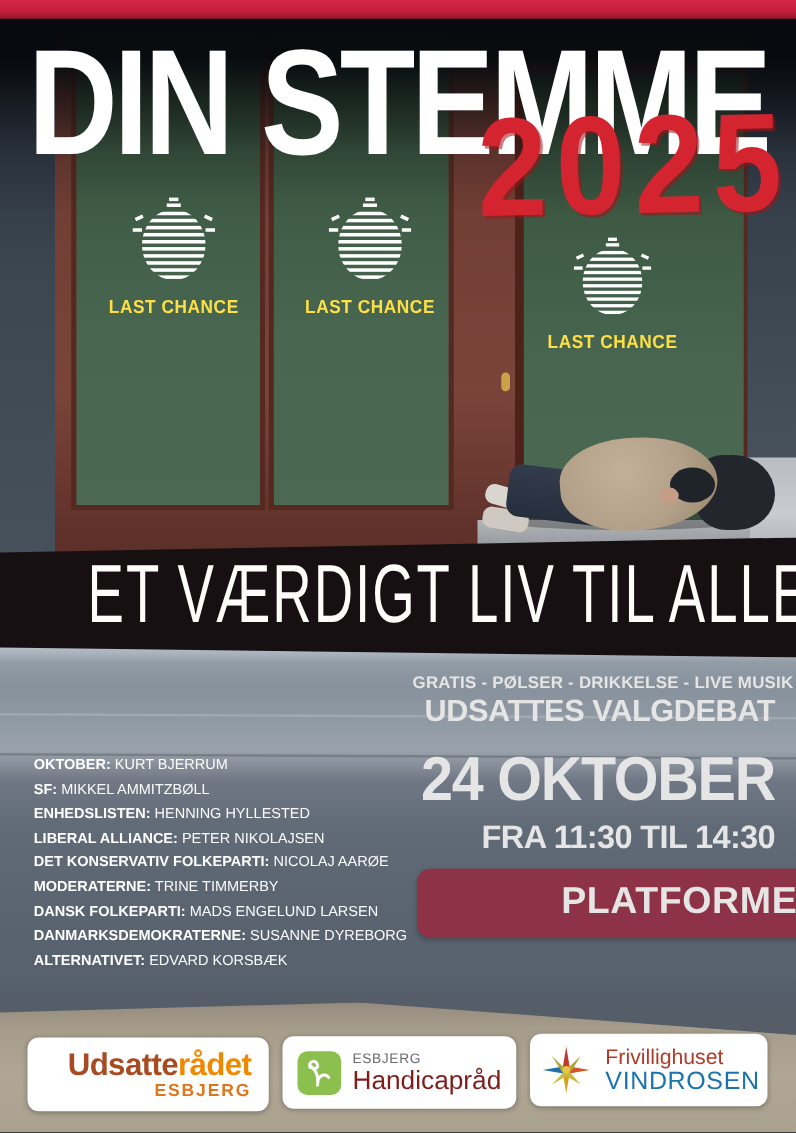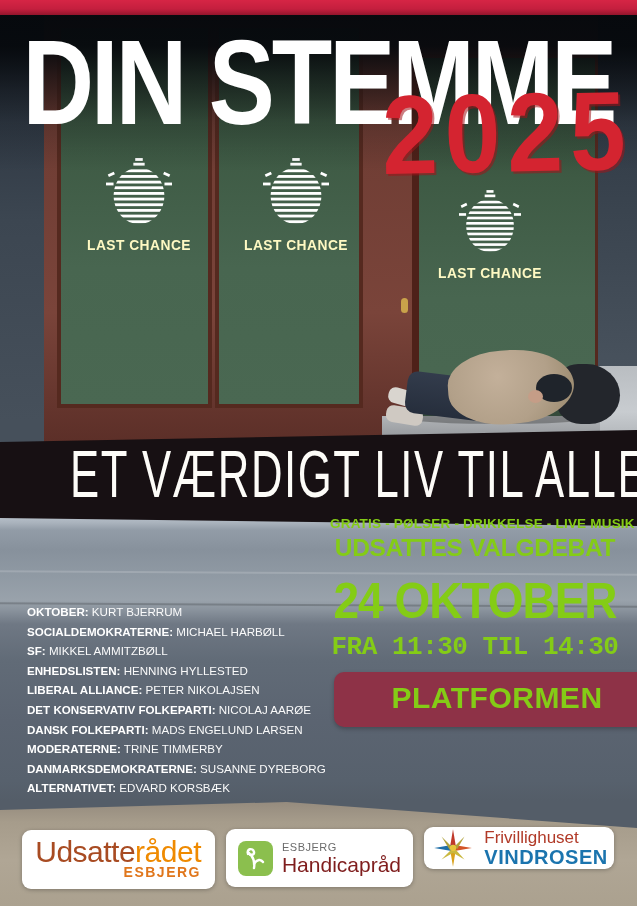--- a/index.html
+++ b/index.html
@@ -19,21 +19,21 @@
   .storefront{left:44px;top:12px;width:556px;height:430px;background:linear-gradient(180deg,#4a261f 0,#6f3d34 120px,#7a443a 300px,#5c2f28 100%);}
   .pane{position:absolute;background:linear-gradient(180deg,#2c4030 0,#3e5a44 120px,#486650 240px,#4a6852 100%);border:4px solid #55291f;}
   .pane1{left:13px;top:12px;width:147px;height:376px;}
   .pane2{left:171px;top:12px;width:140px;height:376px;}
   .door {left:368px;top:42px;width:176px;height:388px;border-left:7px solid #4e2119;}
   .door-handle{left:401px;top:298px;width:7px;height:15px;border-radius:4px;background:#c9a24a;z-index:3;}
   .right-wall{left:598px;top:12px;width:39px;height:356px;background:linear-gradient(180deg,#171c23 0,#333d48 120px,#48525d 100%);}
   .sidewalk-corner{left:592px;top:366px;width:45px;height:76px;background:linear-gradient(180deg,#b9bdc1 0,#c8ccd0 60%,#aeb2b6 100%);}
   .doorstep{left:382px;top:416px;width:218px;height:26px;background:linear-gradient(180deg,#b2b5b8 0,#9a9da1 70%,#6e7174 100%);z-index:2;}
 
-  .lastchance{position:absolute;width:132px;text-align:center;color:#fef9c3;z-index:2;}
+  .lastchance{position:absolute;width:132px;text-align:center;color:#fde047;z-index:2;}
   .lc1{left:73px;top:156px;} .lc2{left:230px;top:156px;} .lc3{left:424px;top:188px;}
   .lc-label{margin-top:4px;font-weight:700;font-size:15px;letter-spacing:.5px;transform:scaleX(.92);white-space:nowrap;}
 
   
   .ground-shadow{left:396px;top:408px;width:206px;height:16px;border-radius:50%;background:rgba(0,0,0,.28);z-index:2;}
   .shoe1{left:388px;top:390px;width:35px;height:16px;border-radius:7px;background:#d9d5cf;transform:rotate(16deg);z-index:3;}
   .shoe2{left:386px;top:407px;width:37px;height:17px;border-radius:7px;background:#cfc9c2;transform:rotate(9deg);z-index:3;}
   .legs{left:406px;top:376px;width:96px;height:42px;border-radius:10px;background:linear-gradient(180deg,#333c4c 0,#262e3c 100%);transform:rotate(7deg);z-index:3;}
   .plaid{left:512px;top:356px;width:34px;height:24px;border-radius:5px;z-index:4;
          background:repeating-linear-gradient(45deg,#d8d2c4 0 4px,#474b3e 4px 8px);}
@@ -70,44 +70,44 @@
   .sand{left:0;top:796px;width:637px;height:110px;z-index:5;
     clip-path:polygon(0 14px,45% 6px,100% 32px,100% 110px,0 110px);
     background:linear-gradient(180deg,#90867a 0,#a69c8b 26px,#b0a695 64px,#aba18f 110px);}
 
   .section-text{color:#fff;z-index:9;}
   .heading{left:27px;top:540px;font-size:20.5px;font-weight:700;line-height:28px;letter-spacing:-.3px;white-space:nowrap;}
   .cand-list{left:27px;top:602px;font-size:11.6px;line-height:19.6px;white-space:nowrap;}
   .cand-party{font-weight:700;}
   .cand-name{font-weight:400;opacity:.97;}
 
-  .right-col{left:330px;top:516px;width:290px;text-align:center;z-index:9;color:#84cc16;}
+  .right-col{left:330px;top:538px;width:290px;text-align:right;z-index:9;color:#e5e5e5;}
   .perks{font-size:13.5px;font-weight:700;letter-spacing:.2px;white-space:nowrap;}
   .event-name{margin-top:3px;font-size:24.5px;font-weight:700;letter-spacing:-.3px;white-space:nowrap;}
   .event-date{margin-top:12px;font-size:46px;font-weight:700;letter-spacing:-1px;white-space:nowrap;transform:scaleY(1.08);}
-  .event-time{margin-top:4px;font-size:26px;font-weight:700;letter-spacing:-.5px;white-space:nowrap;font-family:Liberation Mono, monospace;}
+  .event-time{margin-top:4px;font-size:26px;font-weight:700;letter-spacing:-.5px;white-space:nowrap;}
   .venue{margin-top:10px;margin-left:4px;width:326px;background:var(--box-red);border-radius:10px;
          padding:9px 0 12px 0;box-shadow:0 2px 4px rgba(0,0,0,.25);}
   .venue-name{font-size:30px;font-weight:700;letter-spacing:.5px;}
   .venue-addr{font-size:22px;font-weight:700;margin-top:4px;line-height:29px;}
 
   
   .pill{position:absolute;background:#fff;border-radius:9px;box-shadow:0 1px 4px rgba(0,0,0,.28);
         display:flex;align-items:center;justify-content:center;z-index:9;}
   .pill-uds{left:22px;top:830px;width:193px;height:59px;flex-direction:column;align-items:flex-end;padding-right:14px;box-sizing:border-box;}
-  .uds-name{font-size:30px;font-weight:400;letter-spacing:-.5px;line-height:24px;}
+  .uds-name{font-size:25px;font-weight:700;letter-spacing:-.5px;line-height:24px;}
   .uds-p1{color:var(--udsatte-brown);} .uds-p2{color:var(--udsatte-orange);}
   .uds-city{font-size:14px;font-weight:700;letter-spacing:1.5px;color:#e0761b;line-height:16px;}
   .pill-hand{left:226px;top:829px;width:187px;height:58px;gap:9px;}
   .hand-icon{width:35px;height:35px;border-radius:8px;background:var(--esbjerg-green);display:flex;align-items:center;justify-content:center;}
   .hand-city{font-size:11px;color:#6b6b6b;letter-spacing:.5px;line-height:12px;}
   .hand-name{font-size:21px;color:#7f1d1d;line-height:23px;}
-  .pill-vind{left:424px;top:827px;width:190px;height:42px;gap:8px;}
+  .pill-vind{left:424px;top:827px;width:190px;height:58px;gap:8px;}
   .vind-l1{font-size:17px;color:var(--vindrosen-red);line-height:19px;font-weight:400;}
-  .vind-l2{font-size:20px;color:var(--vindrosen-blue);font-weight:700;letter-spacing:.5px;line-height:21px;}
+  .vind-l2{font-size:20px;color:var(--vindrosen-blue);font-weight:400;letter-spacing:.5px;line-height:21px;}
 </style>
 </head>
 <body>
 
 <div class="poster">
 
   <div class="photo">
     <div class="abs wall-left"></div>
     <div class="abs storefront">
       <div class="pane pane1"></div>
@@ -224,27 +224,26 @@
     <div class="banner-text">ET VÆRDIGT LIV TIL ALLE</div>
   </div>
 
   <div class="abs street"></div>
   <div class="abs streak"></div>
   <div class="abs curb"></div>
   <div class="abs sand"></div>
 
   <div class="abs section-text cand-list">
     <div><span class="cand-party">OKTOBER:</span> <span class="cand-name">KURT BJERRUM</span></div>
-    <div><span class="cand-party">SOCIALDEMOKRATERNE:</span> <span class="cand-name">MICHAEL HARBØLL</span></div>
     <div><span class="cand-party">SF:</span> <span class="cand-name">MIKKEL AMMITZBØLL</span></div>
     <div><span class="cand-party">ENHEDSLISTEN:</span> <span class="cand-name">HENNING HYLLESTED</span></div>
     <div><span class="cand-party">LIBERAL ALLIANCE:</span> <span class="cand-name">PETER NIKOLAJSEN</span></div>
     <div><span class="cand-party">DET KONSERVATIV FOLKEPARTI:</span> <span class="cand-name">NICOLAJ AARØE</span></div>
+    <div><span class="cand-party">MODERATERNE:</span> <span class="cand-name">TRINE TIMMERBY</span></div>
     <div><span class="cand-party">DANSK FOLKEPARTI:</span> <span class="cand-name">MADS ENGELUND LARSEN</span></div>
-    <div><span class="cand-party">MODERATERNE:</span> <span class="cand-name">TRINE TIMMERBY</span></div>
     <div><span class="cand-party">DANMARKSDEMOKRATERNE:</span> <span class="cand-name">SUSANNE DYREBORG</span></div>
     <div><span class="cand-party">ALTERNATIVET:</span> <span class="cand-name">EDVARD KORSBÆK</span></div>
   </div>
 
   <div class="abs right-col">
     <div class="perks">GRATIS - PØLSER - DRIKKELSE - LIVE MUSIK</div>
     <div class="event-name">UDSATTES VALGDEBAT</div>
     <div class="event-date">24 OKTOBER</div>
     <div class="event-time">FRA 11:30 TIL 14:30</div>
     <div class="venue">

